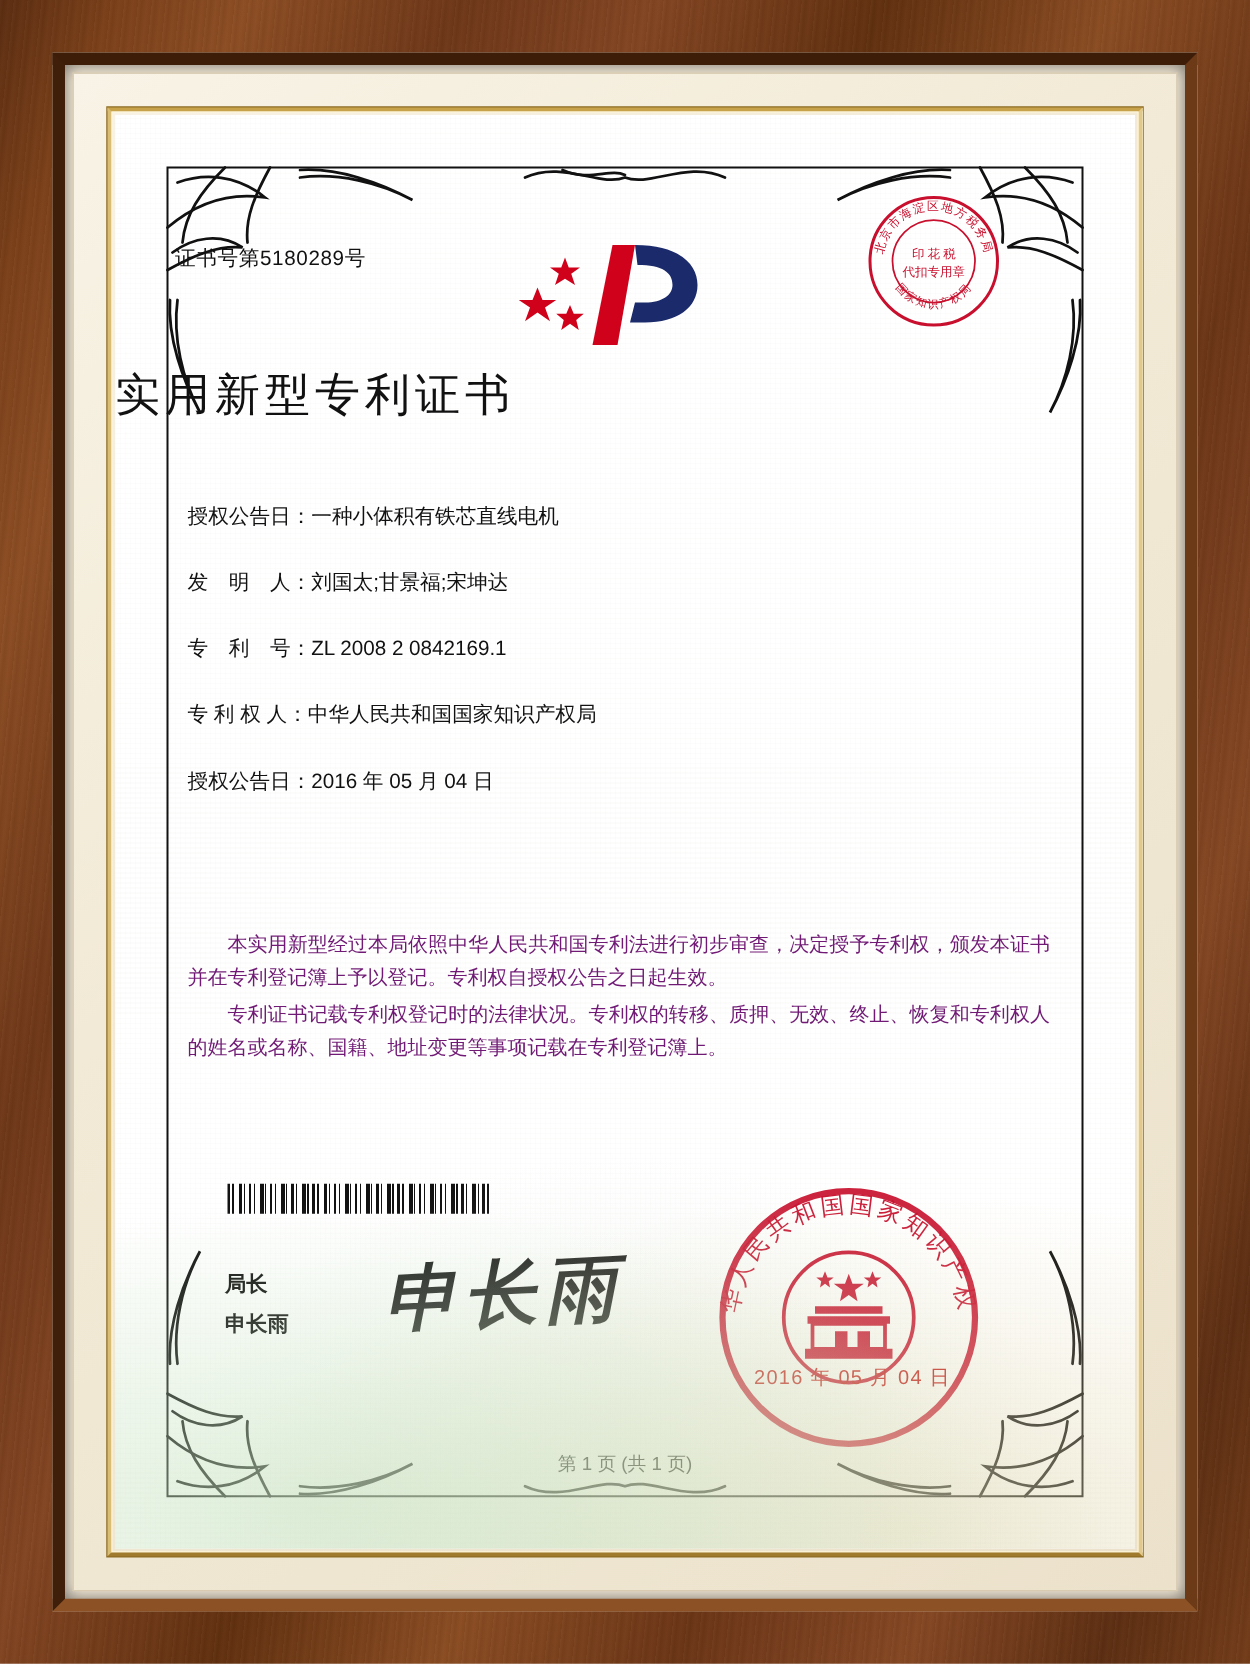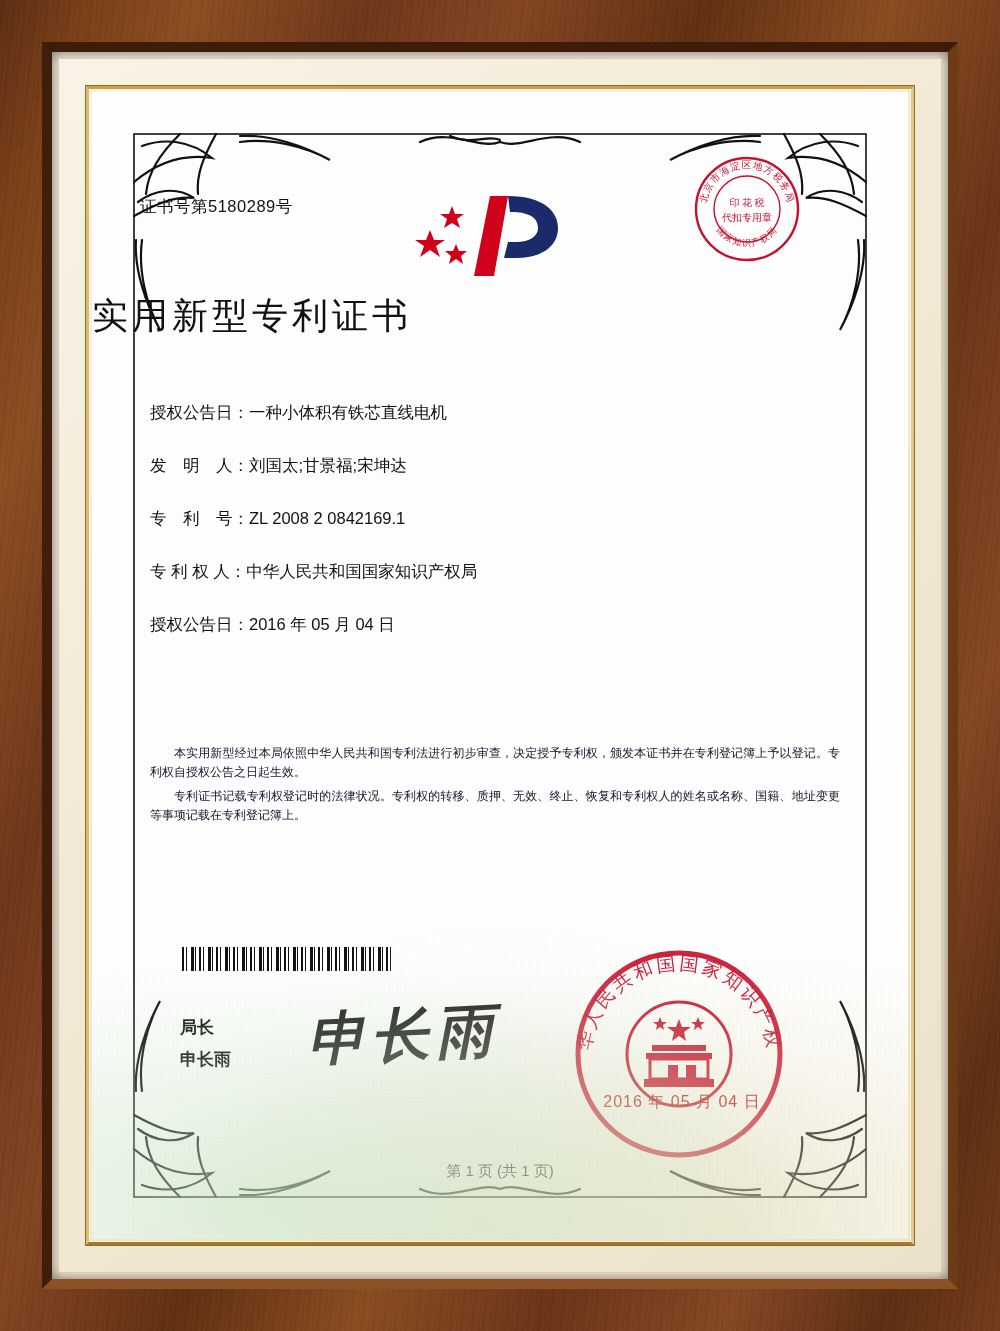--- a/index.html
+++ b/index.html
@@ -160,24 +160,24 @@
   }
   .field .val {
     display: inline-block;
     text-align: center;
   }
 
   .paras {
     position: absolute;
     left: 58px; top: 652px;
     width: 690px;
-    font-size: 12px;
+    font-size: 16px;
     line-height: 1.62;
     font-family: "Liberation Sans", sans-serif;
-    color: #0f172a;
+    color: #701a75;
   }
   .para {
     text-indent: 2em;
     margin-bottom: 4px;
     text-align: justify;
   }
 
   
   .barcode {
     position: absolute;

